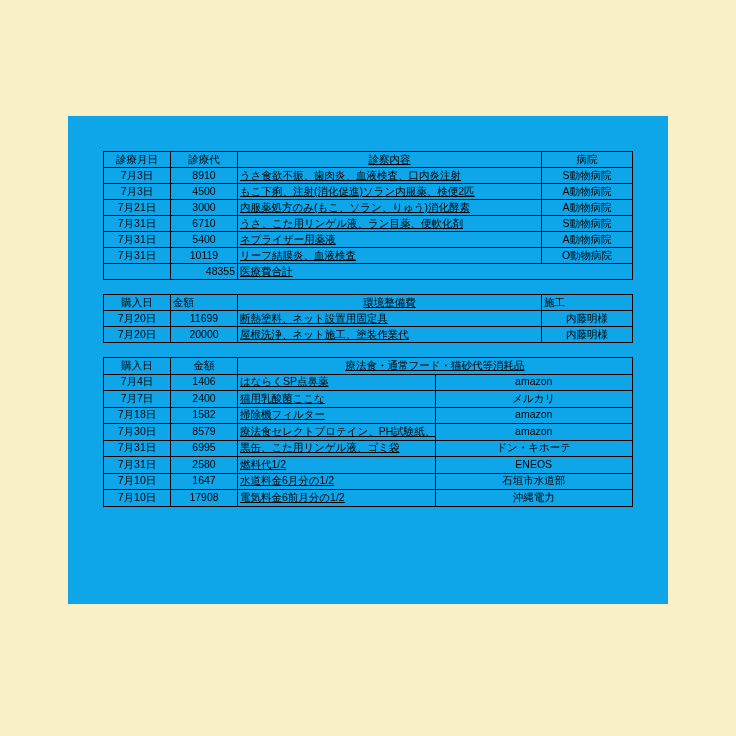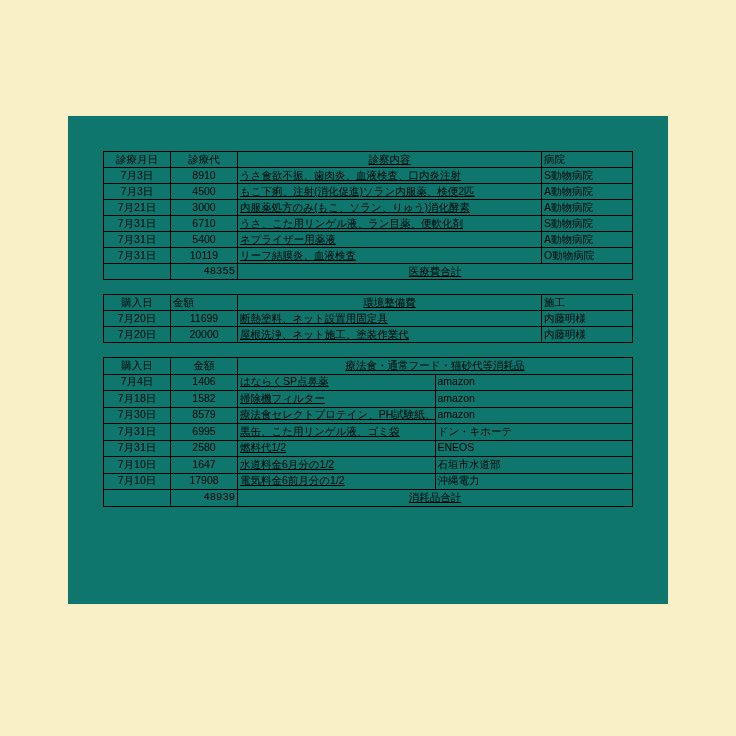--- a/index.html
+++ b/index.html
@@ -12,21 +12,21 @@
     background: #faf0c8;
     font-family: "Liberation Sans", sans-serif;
     overflow: hidden;
   }
   #sheet {
     position: absolute;
     left: 68px;
     top: 116px;
     width: 600px;
     height: 488px;
-    background: #0f766e;
+    background: #0ea5e9;
     box-shadow: 0 0 0 1px rgba(0,0,0,0.02);
   }
   .tables {
     position: absolute;
     left: 35px;
     top: 35px;
     width: 530px;
   }
   table.doc {
     border-collapse: collapse;
@@ -37,32 +37,32 @@
     line-height: 1.12;
   }
   table.doc td {
     border: 1px solid #000;
     padding: 0 2px;
     height: 15px;
     vertical-align: middle;
     white-space: nowrap;
     overflow: hidden;
   }
-  td.no-b-left { border-left: none; font-family: Liberation Mono, monospace; }
+  td.no-b-left { border-left: none; }
   td.no-b-right { border-right: none; }
   td.plain { border: none; }
   .c-date { width: 62px; text-align: center; }
   .c-amt { width: 62px; text-align: center; padding-right: 4px; }
   .c-desc { text-align: left; padding-left: 5px; text-decoration: underline; }
-  .c-ven { width: 86px; text-align: left; }
+  .c-ven { width: 86px; text-align: center; }
   .hdr-desc { text-align: center; }
   .hdr-left { text-align: left; padding-left: 5px; }
   .total-row td { border: 1px solid #000; }
   .total-amt { text-align: right; padding-right: 4px; }
-  .total-label { text-align: center; padding-left: 5px; margin-top: 20px; }
+  .total-label { text-align: left; padding-left: 5px; margin-top: 20px; }
   .tbl-wrap { margin-bottom: 14px; }
   .sec3 table.doc td { height: 15.5px; }
 </style>
 </head>
 <body>
 
 <div id="sheet">
   <div class="tables">
 
     <div class="tbl-wrap">
@@ -152,20 +152,26 @@
           <td class="c-amt hdr-desc">金額</td>
           <td class="c-desc hdr-desc no-b-right" colspan="2">療法食・通常フード・猫砂代等消耗品</td>
         </tr>
         <tr>
           <td class="c-date">7月4日</td>
           <td class="c-amt">1406</td>
           <td class="c-desc no-b-right">はならくSP点鼻薬</td>
           <td class="c-ven plain">amazon</td>
         </tr>
         <tr>
+          <td class="c-date">7月7日</td>
+          <td class="c-amt">2400</td>
+          <td class="c-desc no-b-right">猫用乳酸菌ここな</td>
+          <td class="c-ven plain">メルカリ</td>
+        </tr>
+        <tr>
           <td class="c-date">7月18日</td>
           <td class="c-amt">1582</td>
           <td class="c-desc no-b-right">掃除機フィルター</td>
           <td class="c-ven plain">amazon</td>
         </tr>
         <tr>
           <td class="c-date">7月30日</td>
           <td class="c-amt">8579</td>
           <td class="c-desc no-b-right">療法食セレクトプロテイン、PH試験紙、掃除機</td>
           <td class="c-ven plain">amazon</td>
@@ -187,23 +193,18 @@
           <td class="c-amt">1647</td>
           <td class="c-desc no-b-right">水道料金6月分の1/2</td>
           <td class="c-ven plain">石垣市水道部</td>
         </tr>
         <tr>
           <td class="c-date">7月10日</td>
           <td class="c-amt">17908</td>
           <td class="c-desc no-b-right">電気料金6前月分の1/2</td>
           <td class="c-ven plain">沖縄電力</td>
         </tr>
-        <tr class="total-row">
-          <td class="c-date no-b-right"></td>
-          <td class="c-amt no-b-left total-amt">48939</td>
-          <td class="c-desc total-label" colspan="2">消耗品合計</td>
-        </tr>
       </tbody>
         </table>
     </div>
 
   </div>
 </div>
 
 </body></html>

